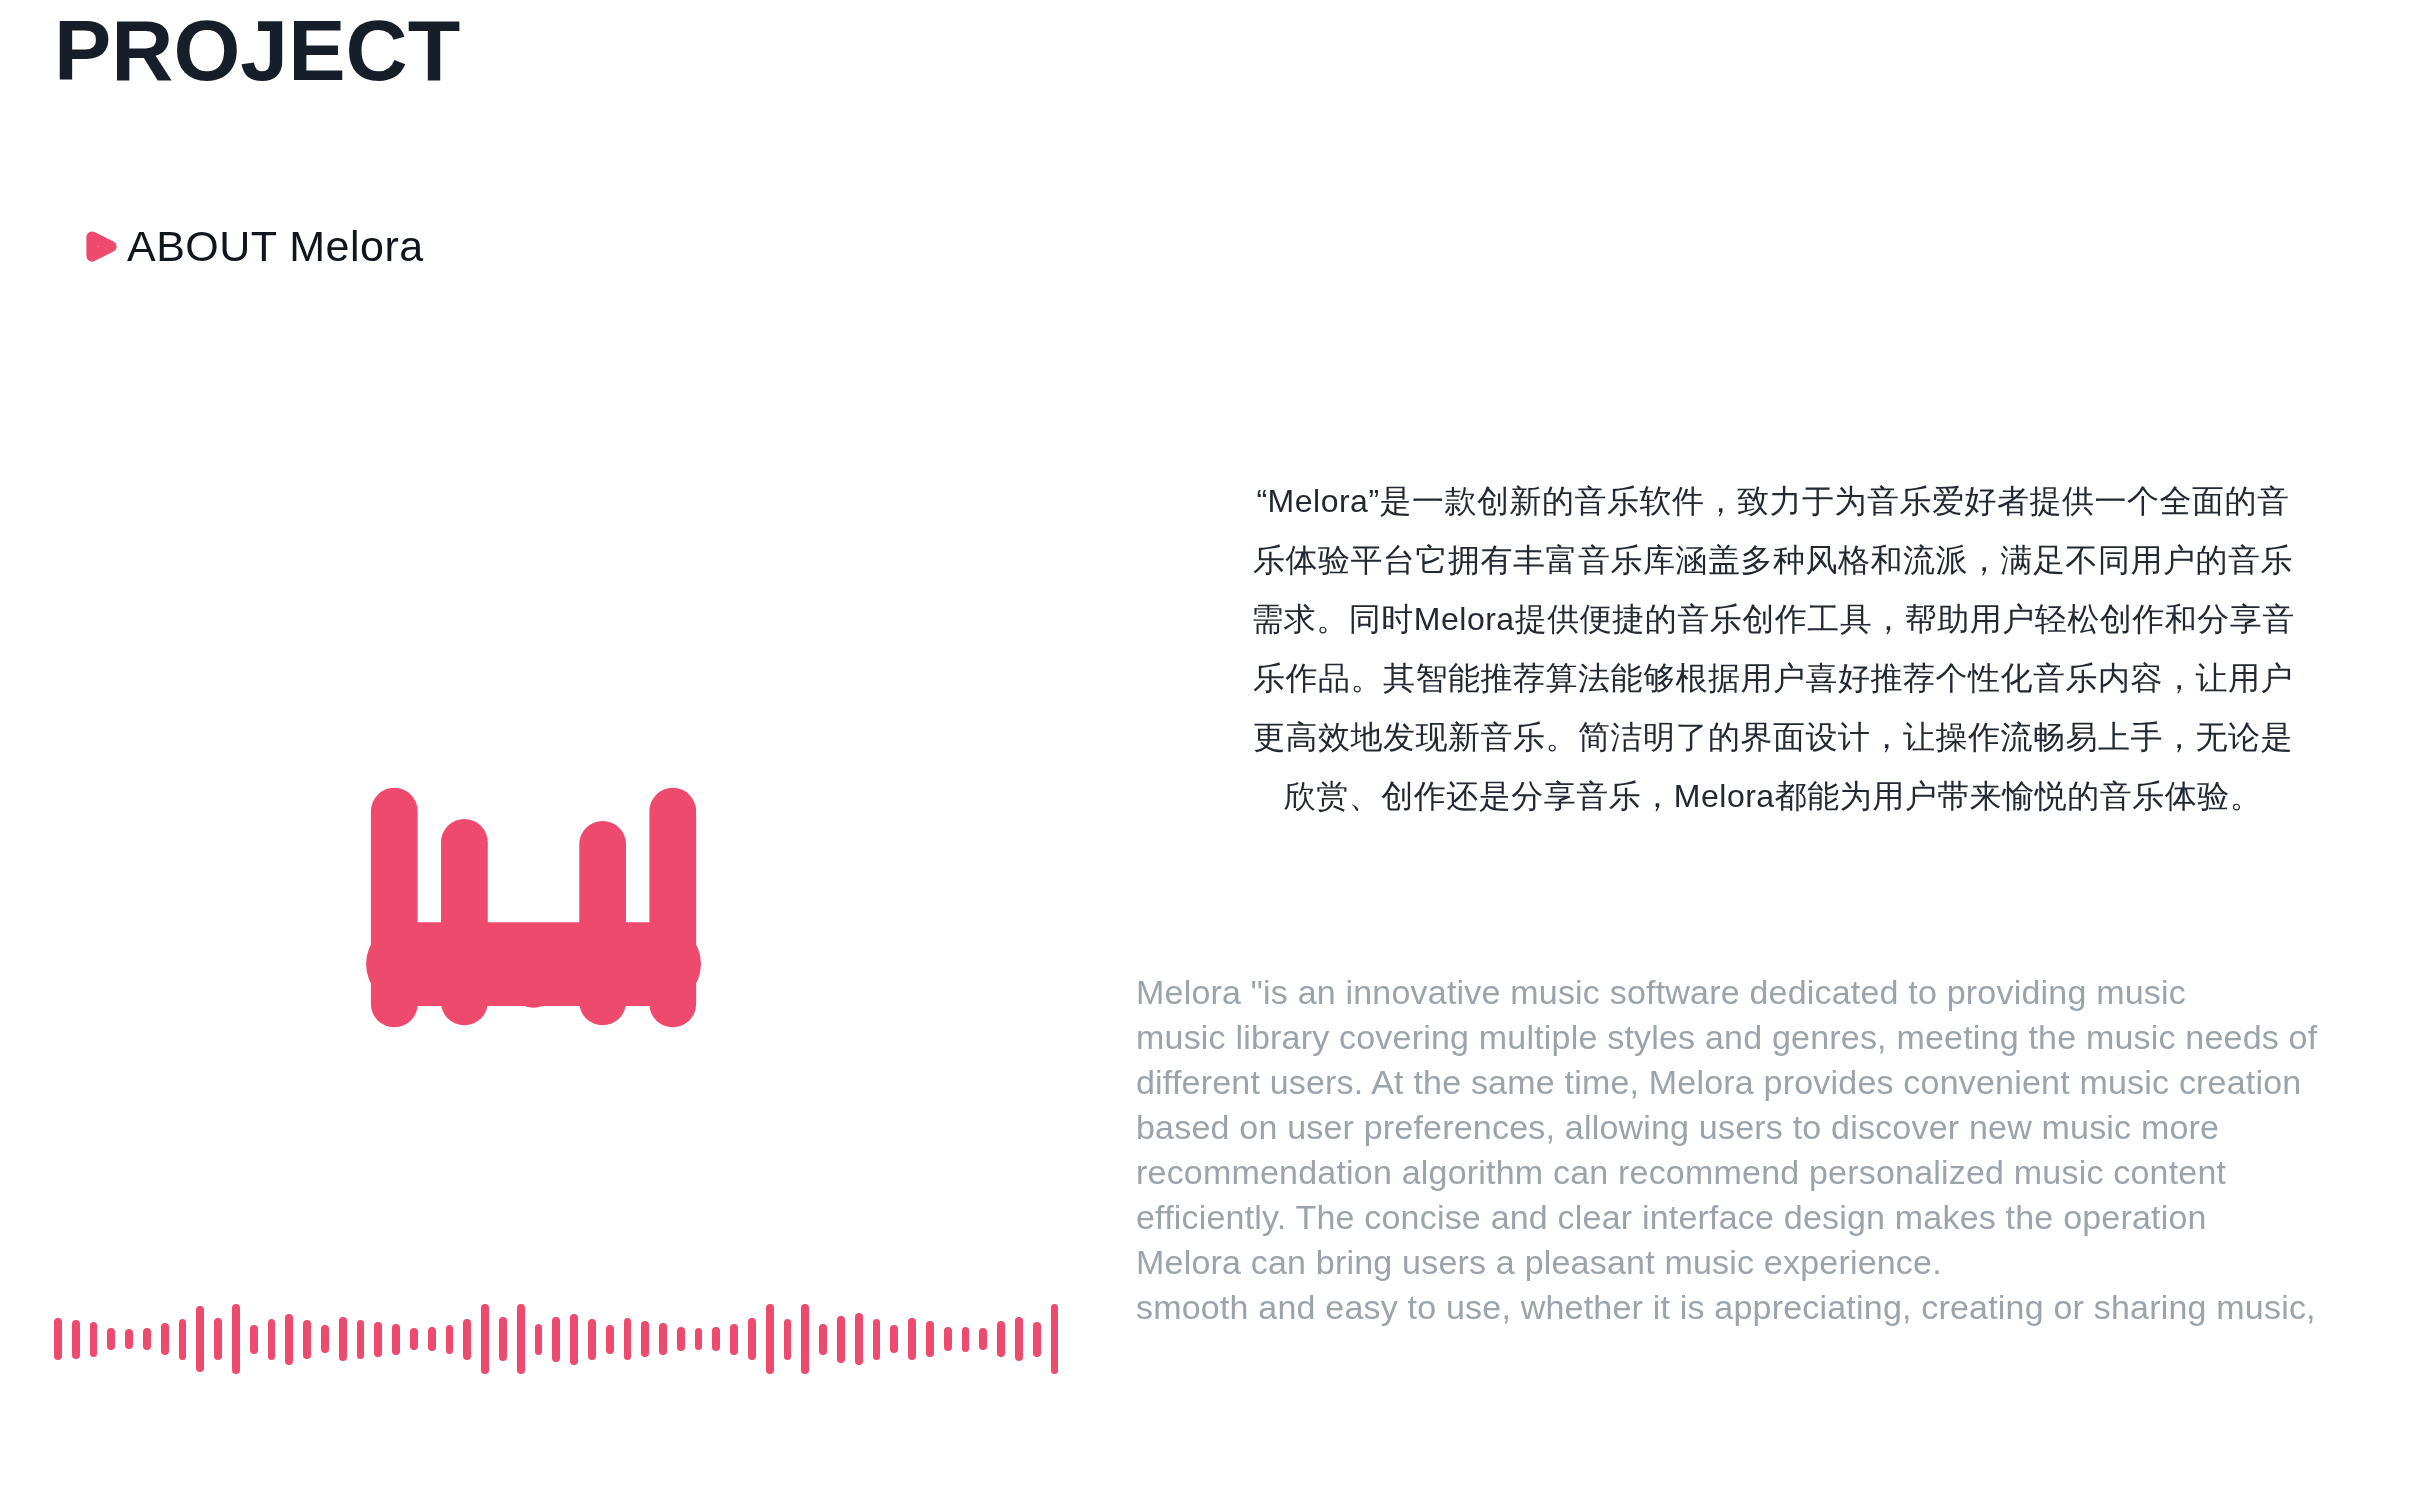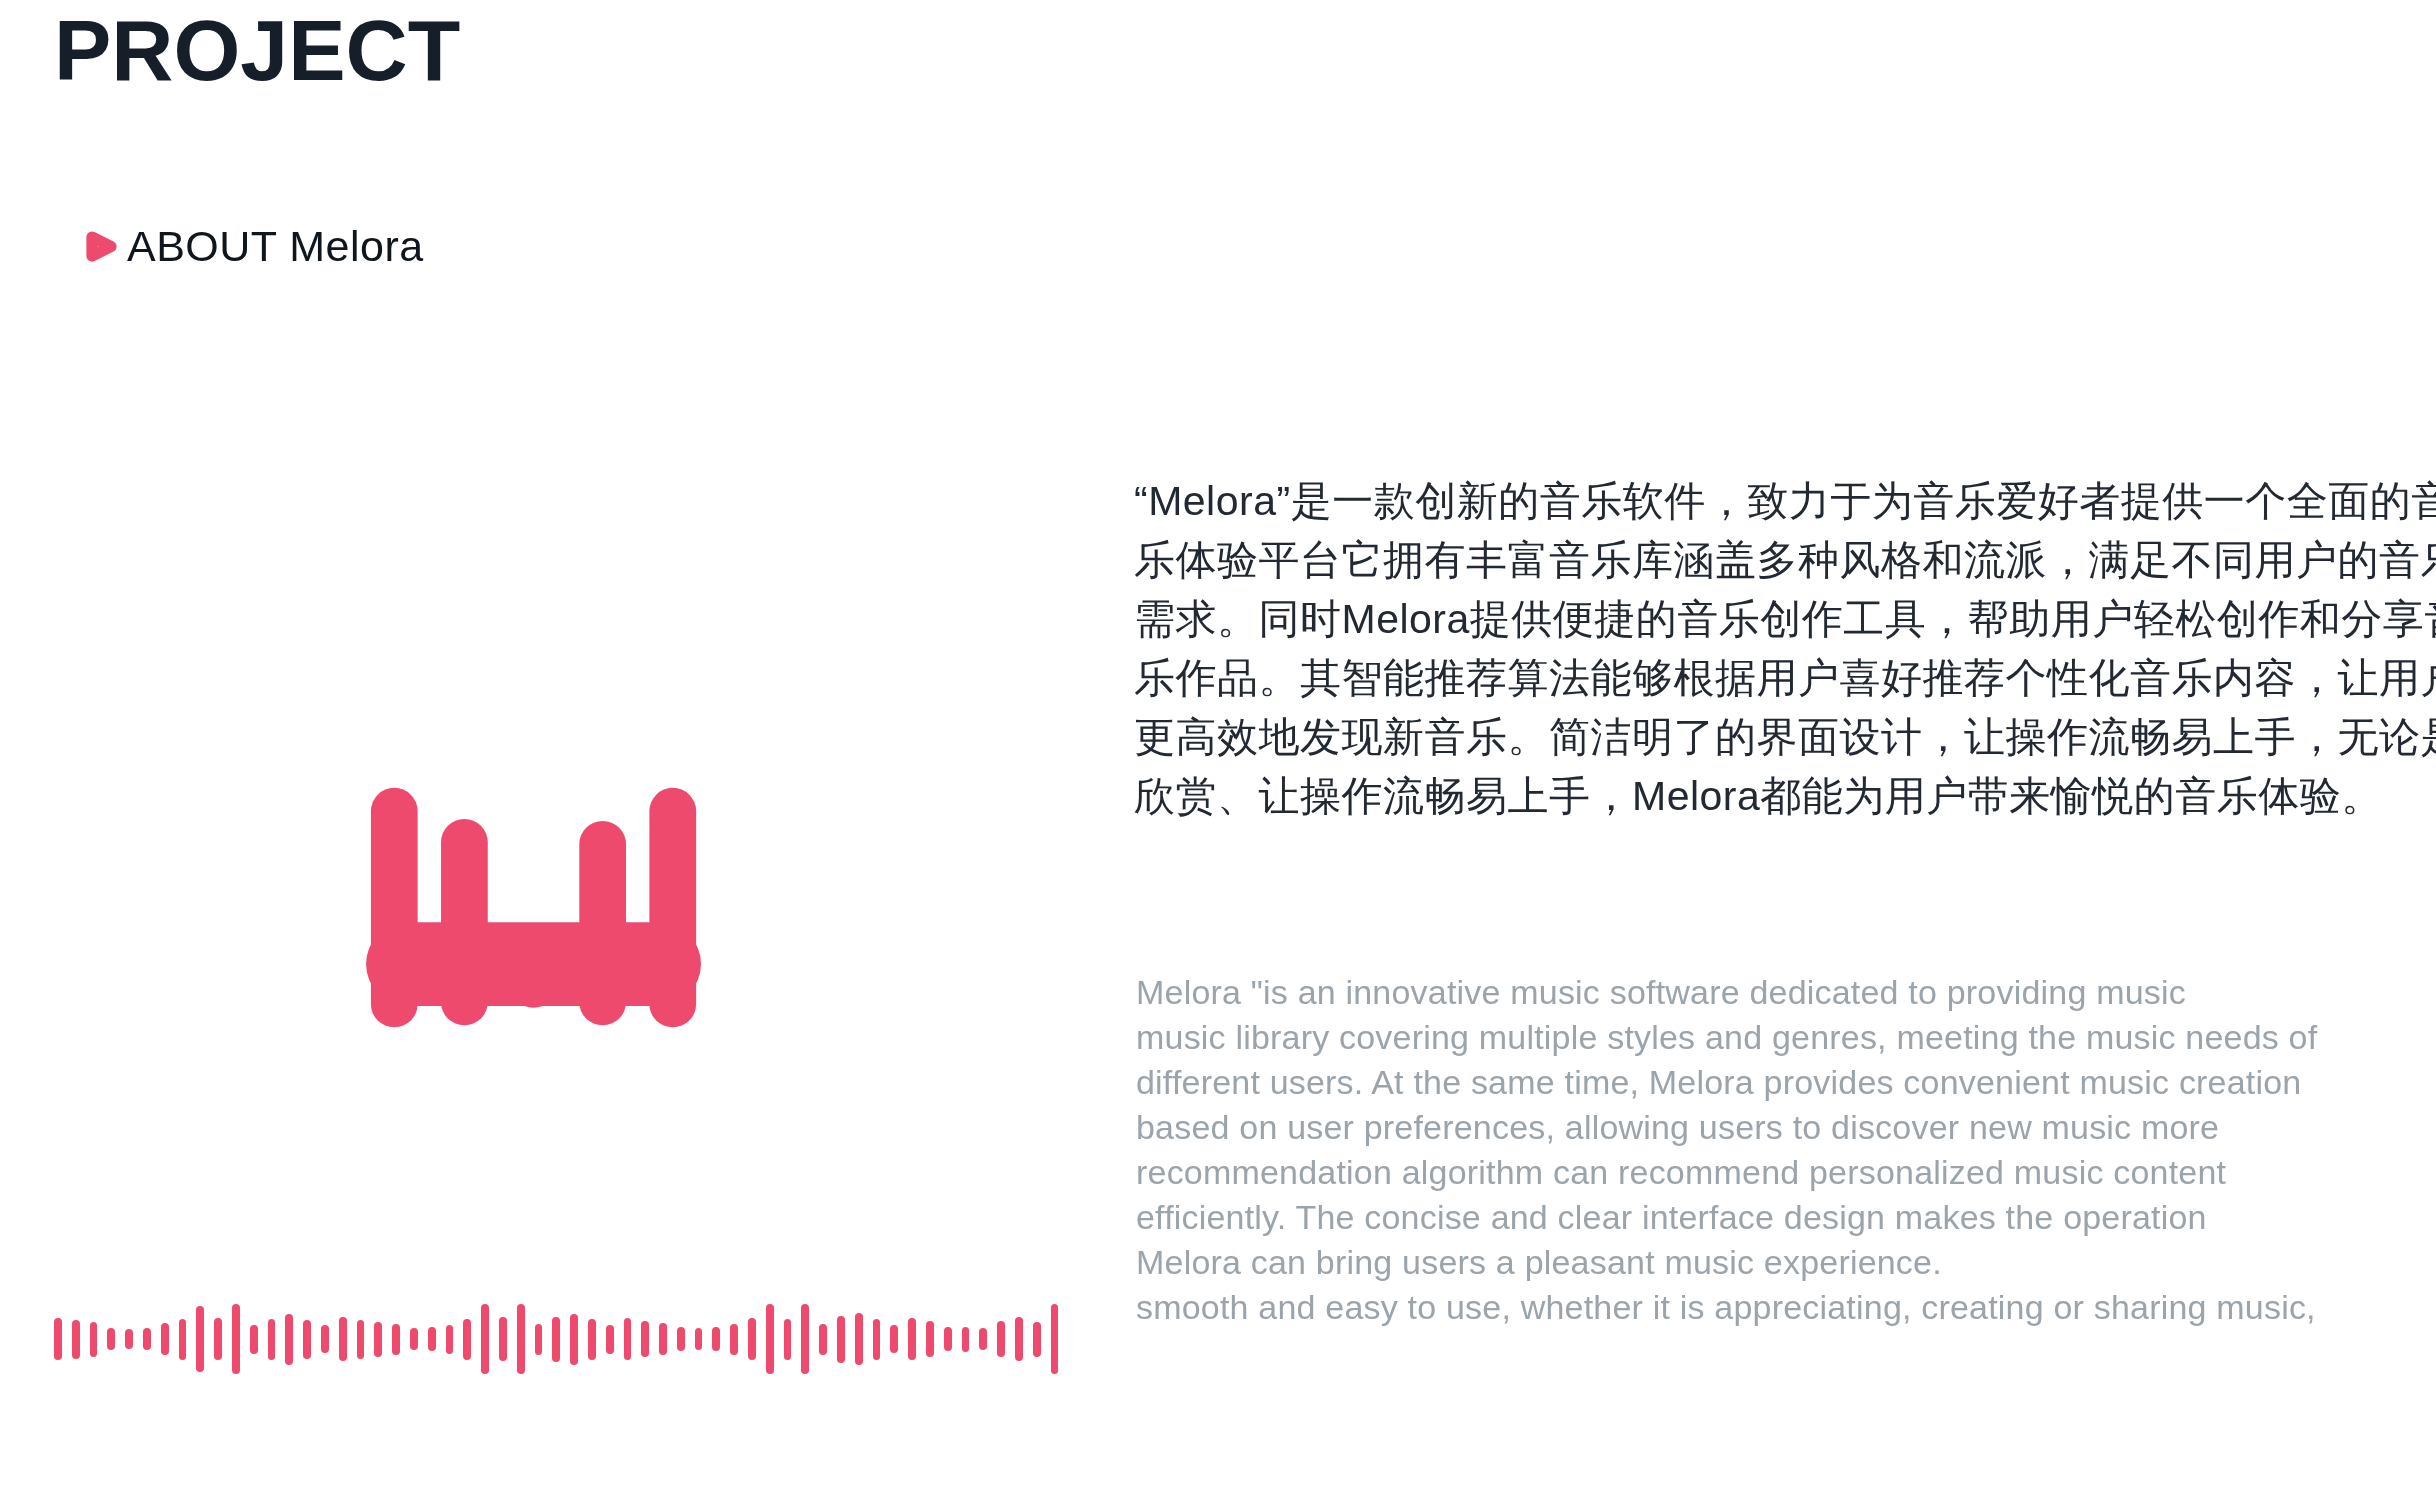--- a/index.html
+++ b/index.html
@@ -15,21 +15,21 @@
   .section-label{font-size:43px;font-weight:500;color:#10161D;letter-spacing:0.5px;white-space:nowrap;}
 
   .logo{position:absolute;left:349px;top:780px;width:371px;height:259px;}
   .logo line{stroke:var(--accent);}
 
   .waveform{position:absolute;left:54px;top:1304px;width:1005px;height:70px;
             display:flex;align-items:center;justify-content:space-between;}
   .wbar{width:7.8px;border-radius:3.9px;background:var(--accent);flex:0 0 auto;}
 
   .zh-par{position:absolute;left:1134px;top:472px;width:1278px;
-          font-size:41px;line-height:59px;color:#222933;letter-spacing:0.5px;}
+          font-size:32px;line-height:59px;color:#222933;letter-spacing:0.5px;text-align:center;}
   .zh-par div{white-space:nowrap;}
 
   .en-par{position:absolute;left:1136px;top:970px;width:1278px;
           font-size:34px;line-height:45px;color:#9BA3AB;letter-spacing:0.2px;}
   .en-par div{white-space:nowrap;}
 </style>
 </head>
 <body style="--accent: #EE4A6E;">
 
 <div class="page">
@@ -113,21 +113,21 @@
       <div class="wbar" style="height: 35px;"></div>
       <div class="wbar" style="height: 70px;"></div>
     </div>
 
   <div class="zh-par">
     <div>“Melora”是一款创新的音乐软件，致力于为音乐爱好者提供一个全面的音</div>
     <div>乐体验平台它拥有丰富音乐库涵盖多种风格和流派，满足不同用户的音乐</div>
     <div>需求。同时Melora提供便捷的音乐创作工具，帮助用户轻松创作和分享音</div>
     <div>乐作品。其智能推荐算法能够根据用户喜好推荐个性化音乐内容，让用户</div>
     <div>更高效地发现新音乐。简洁明了的界面设计，让操作流畅易上手，无论是</div>
-    <div>欣赏、让操作流畅易上手，Melora都能为用户带来愉悦的音乐体验。</div>
+    <div>欣赏、创作还是分享音乐，Melora都能为用户带来愉悦的音乐体验。</div>
   </div>
 
   <div class="en-par">
     <div>Melora "is an innovative music software dedicated to providing music</div>
     <div>music library covering multiple styles and genres, meeting the music needs of</div>
     <div>different users. At the same time, Melora provides convenient music creation</div>
     <div>based on user preferences, allowing users to discover new music more</div>
     <div>recommendation algorithm can recommend personalized music content</div>
     <div>efficiently. The concise and clear interface design makes the operation</div>
     <div>Melora can bring users a pleasant music experience.</div>

